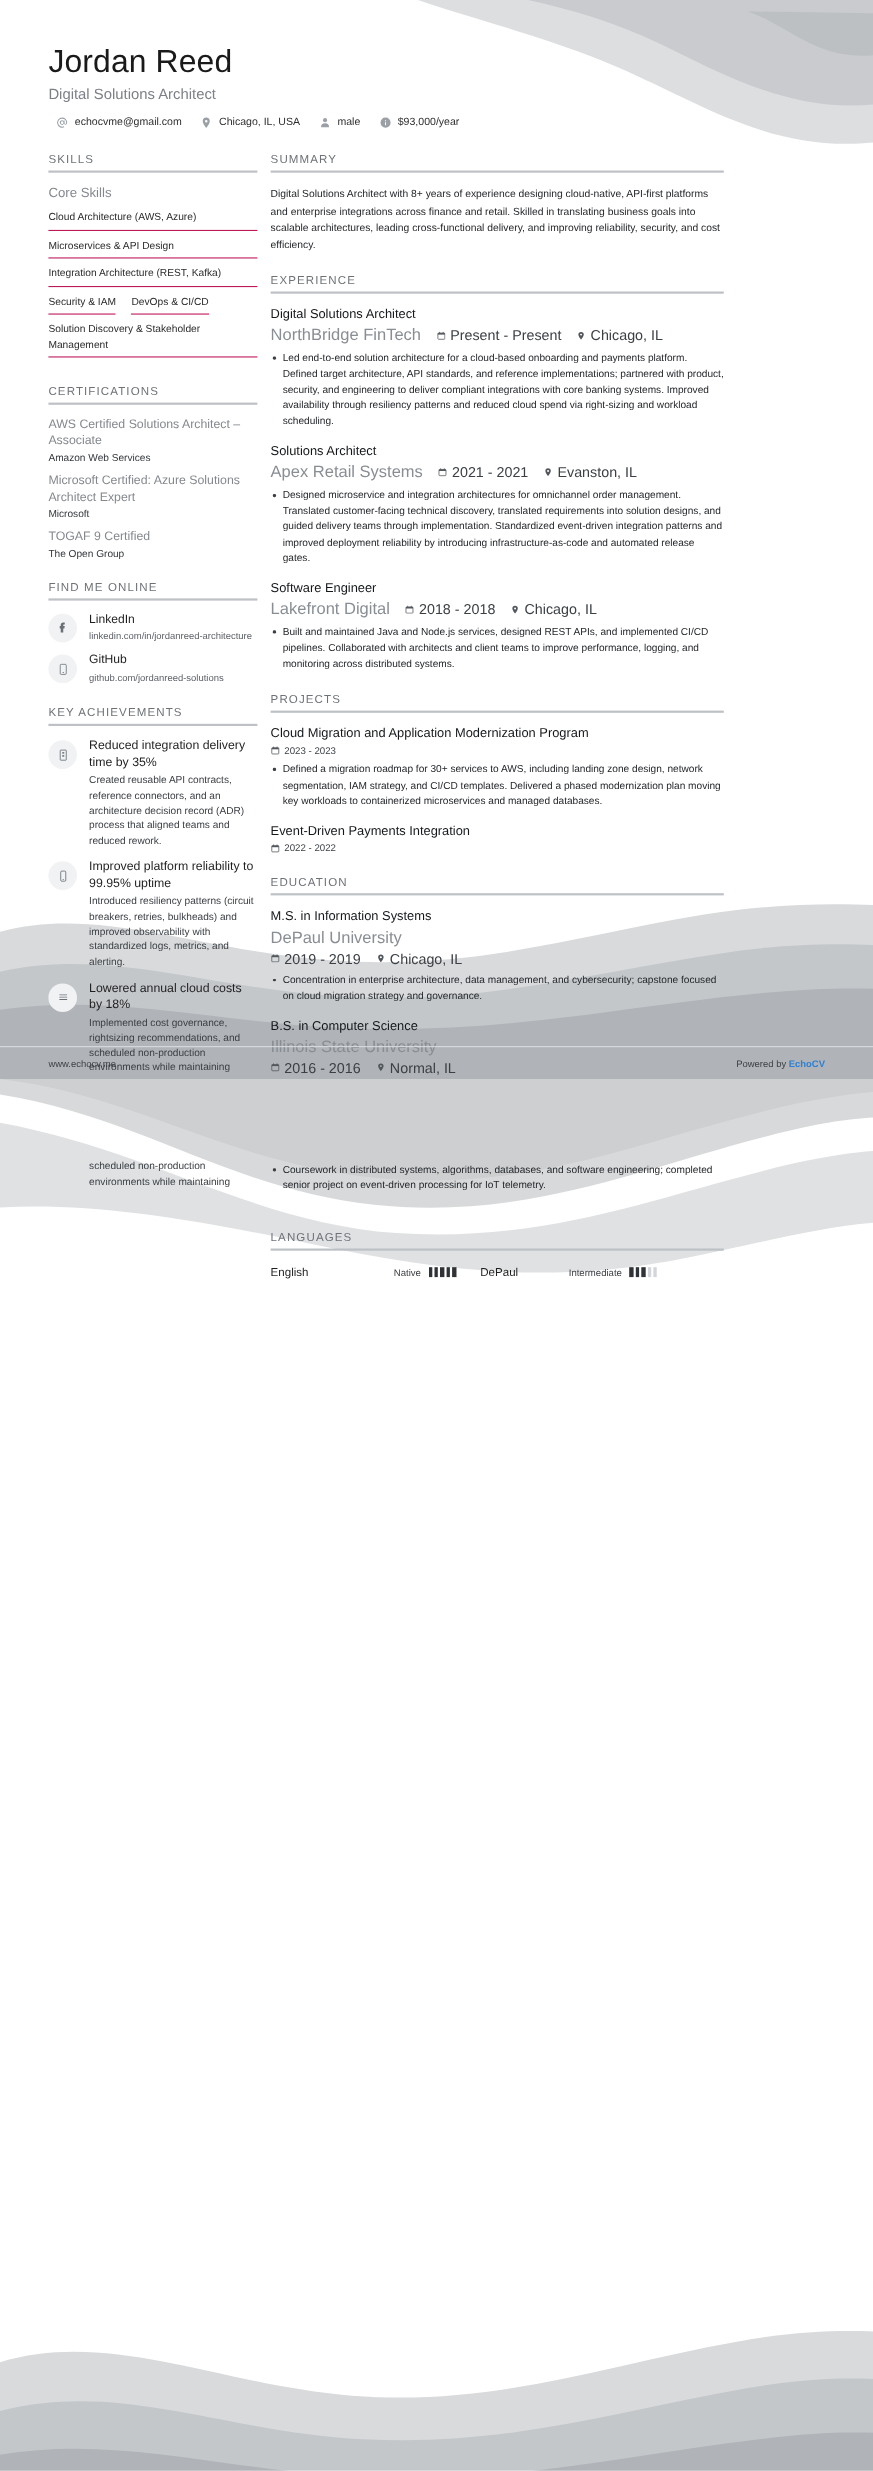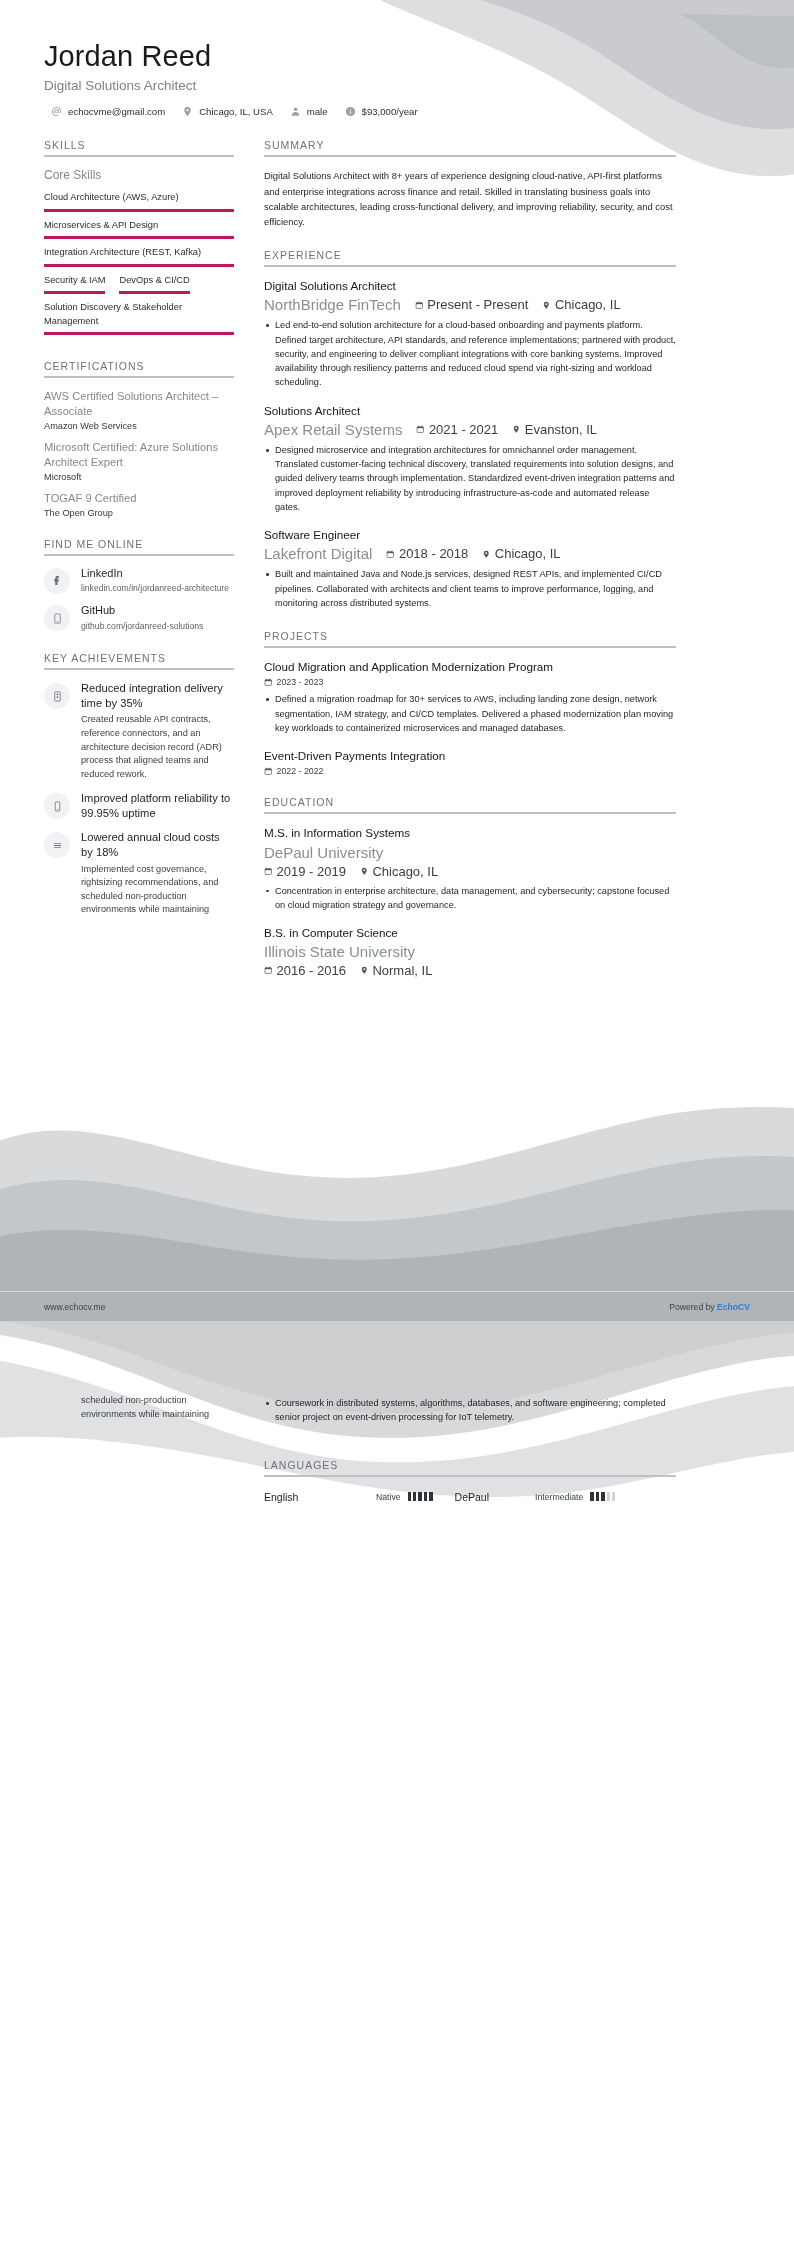--- a/index.html
+++ b/index.html
@@ -10,21 +10,21 @@
     color: #2c2c2c;
   }
   body { width: 794px; height: 2246px; position: relative; overflow: hidden; }
 
   .page {
     position: relative;
     width: 794px;
     background: #fff;
     overflow: hidden;
   }
-  #page1 { height: 1321px; }
+  #page1 { height: 981px; }
   #page2 { height: 1296px; }
 
   
   .waves { position: absolute; inset: 0; width: 794px; height: 100%; pointer-events: none; }
   .waves svg { display: block; width: 794px; height: 100%; }
 
   
   .header { position: relative; padding: 40px 44px 0 44px; }
   .name {
     font-size: 29px;
@@ -61,21 +61,21 @@
     flex: 0 0 auto;
     fill: #9aa0a6;
   }
 
   
   .columns {
     position: relative;
     display: flex;
     align-items: flex-start;
     padding: 22px 44px 0 44px;
-    gap: 30px;
+    gap: 12px;
   }
   .col-left { width: 190px; flex: 0 0 190px; }
   .col-right { width: 412px; flex: 0 0 412px; }
 
   
   .sec-title {
     font-size: 10.5px;
     letter-spacing: 1.0px;
     color: #6e7277;
     font-weight: 400;
@@ -99,21 +99,21 @@
   .skill-tags {
     display: flex;
     flex-wrap: wrap;
     column-gap: 14px;
   }
   .skill-tag {
     font-size: 9.3px;
     color: #2c2c2c;
     line-height: 1.45;
     padding: 2px 0 4px 0;
-    border-bottom: 3px solid #be185d;
+    border-bottom: 1px solid #be185d;
     margin-bottom: 5px;
   }
   .skill-tag.full { width: 100%; }
 
   
   .cert-item { margin-bottom: 9px; }
   .cert-name {
     font-size: 11.2px;
     color: #84888e;
     line-height: 1.33;
@@ -352,20 +352,21 @@
 
         <div class="ach-item">
           <div class="ach-badge">
             <svg viewBox="0 0 24 24">
                 <rect x="7" y="2" width="10" height="20" rx="2" fill="none" stroke="#6b7076" stroke-width="1.7"></rect>
                 <rect x="10.6" y="17.6" width="2.8" height="1.5" rx="0.7"></rect>
               </svg>
           </div>
           <div>
             <div class="ach-title">Improved platform reliability to 99.95% uptime</div>
+            <div class="ach-desc">Introduced resiliency patterns (circuit breakers, retries, bulkheads) and improved observability with standardized logs, metrics, and alerting.</div>
           </div>
         </div>
 
         <div class="ach-item">
           <div class="ach-badge">
             <svg viewBox="0 0 24 24">
                 <rect x="4" y="6.5" width="16" height="1.8" rx="0.9"></rect>
                 <rect x="4" y="11.1" width="16" height="1.8" rx="0.9"></rect>
                 <rect x="4" y="15.7" width="16" height="1.8" rx="0.9"></rect>
               </svg>

